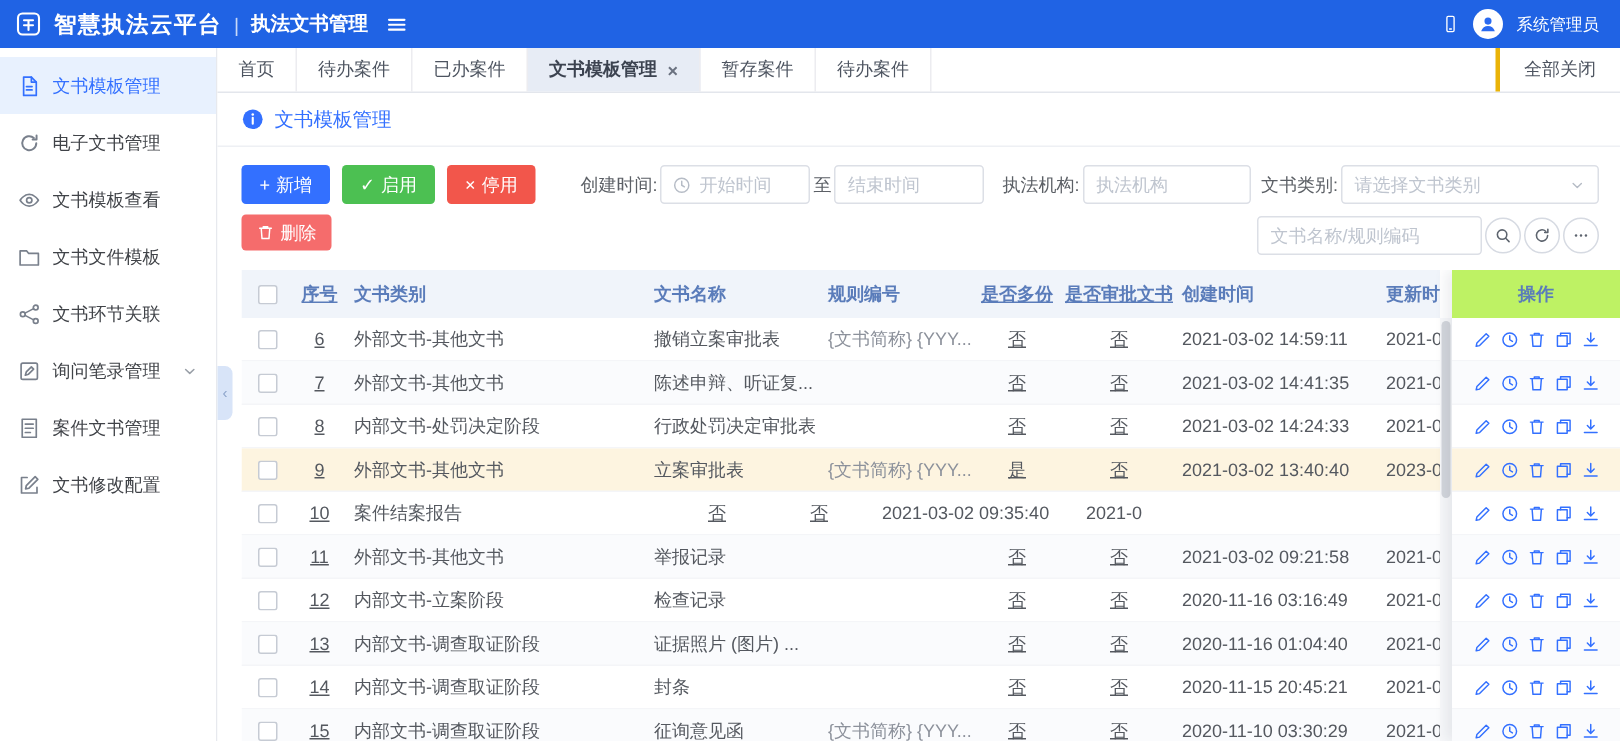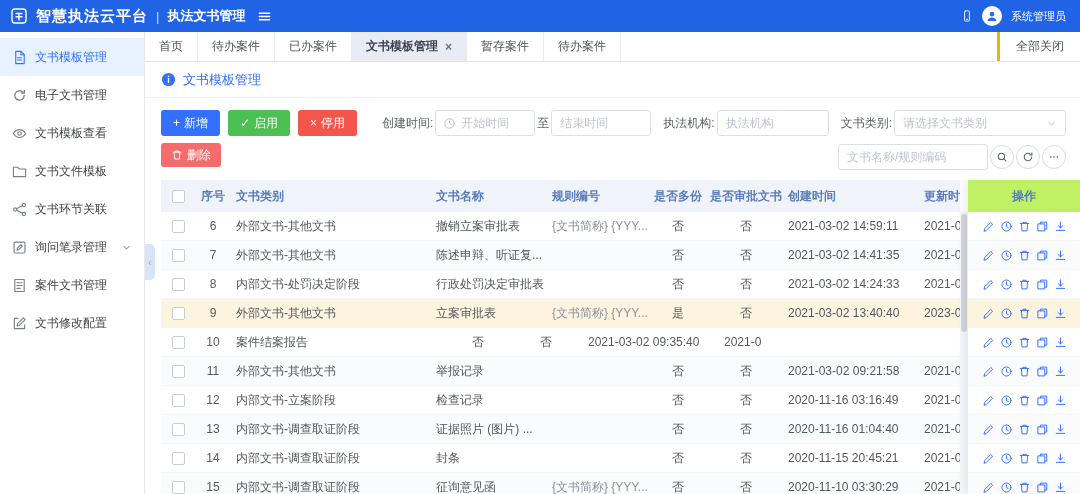--- a/index.html
+++ b/index.html
@@ -74,21 +74,21 @@
   .circle-btn .icon { width:12px; height:12px; }
 
   
   .table-zone { flex:1; position:relative; min-height:0; overflow:hidden; margin-top:2px; }
   .tbl-main { position:absolute; left:16px; right:120px; top:0; bottom:0; overflow:hidden; }
   .tbl-header { display:flex; align-items:center; height:32px; background:#f0f4fa; color:var(--header-text,#5a7cba); font-weight:700; }
   .trow { display:flex; align-items:center; height:29px; background:#fff; border-bottom:1px solid #f4f5f8; }
   .trow.stripe { background:var(--stripe,#fafbfd); }
   .trow.hl { background:var(--highlight,#fdf4e0); }
   .td { overflow:hidden; white-space:nowrap; flex:0 0 auto; padding:0 5px; }
-  .ctr { text-align:right; display:flex; align-items:center; justify-content:center; }
+  .ctr { text-align:right; display:flex; align-items:center; justify-content:center;text-decoration:underline; }
   .cw-check { width:34px; } .cw-no { width:36px; } .cw-cat { width:200px; } .cw-name { width:116px; }
   .cw-rule { width:100px; } .cw-multi { width:62px; } .cw-appr { width:74px; } .cw-created { width:136px; }
   .cw-upd { flex:1 1 auto; min-width:0; }
   .trow .cw-rule { color:#8c919b; }
   .cb { width:13px; height:13px; border:1px solid #c6cbd4; border-radius:2px; background:#fff; display:inline-block; cursor:pointer; }
 
   .vscroll { position:absolute; top:32px; bottom:0; right:112px; width:8px; background:#f7f8fa; }
   .vthumb { position:absolute; left:1px; top:2px; width:6px; height:118px; border-radius:3px; background:#d3d6dc; cursor:pointer; }
 
   .op-panel { position:absolute; top:0; right:0; bottom:0; width:112px; background:#fff; box-shadow:-4px 0 8px rgba(30,40,60,.08); }
@@ -297,21 +297,21 @@
             <input placeholder="开始时间" style="">
           </span>
           <span class="flabel">至</span>
           <span class="inp w-date">
             <input placeholder="结束时间" style="">
           </span>
           <span class="flabel" style="margin-left:10px;">执法机构:</span>
           <span class="inp w-agency">
             <input placeholder="执法机构" style="">
           </span>
-          <span class="flabel" style="margin-left:10px;">文书类别:</span>
+          <span class="flabel" style="margin-left:5px;">文书类别:</span>
           <span class="inp select-box w-select">
             <span class="ph">请选择文书类别</span>
             <span class="icon chev-icon">
               <svg viewBox="0 0 16 16" fill="none" stroke="currentColor" stroke-width="1.4" stroke-linecap="round" stroke-linejoin="round">
                   <path d="M4 6.3l4 3.8 4-3.8"></path>
                 </svg>
             </span>
           </span>
         </div>
         <div class="frow">

